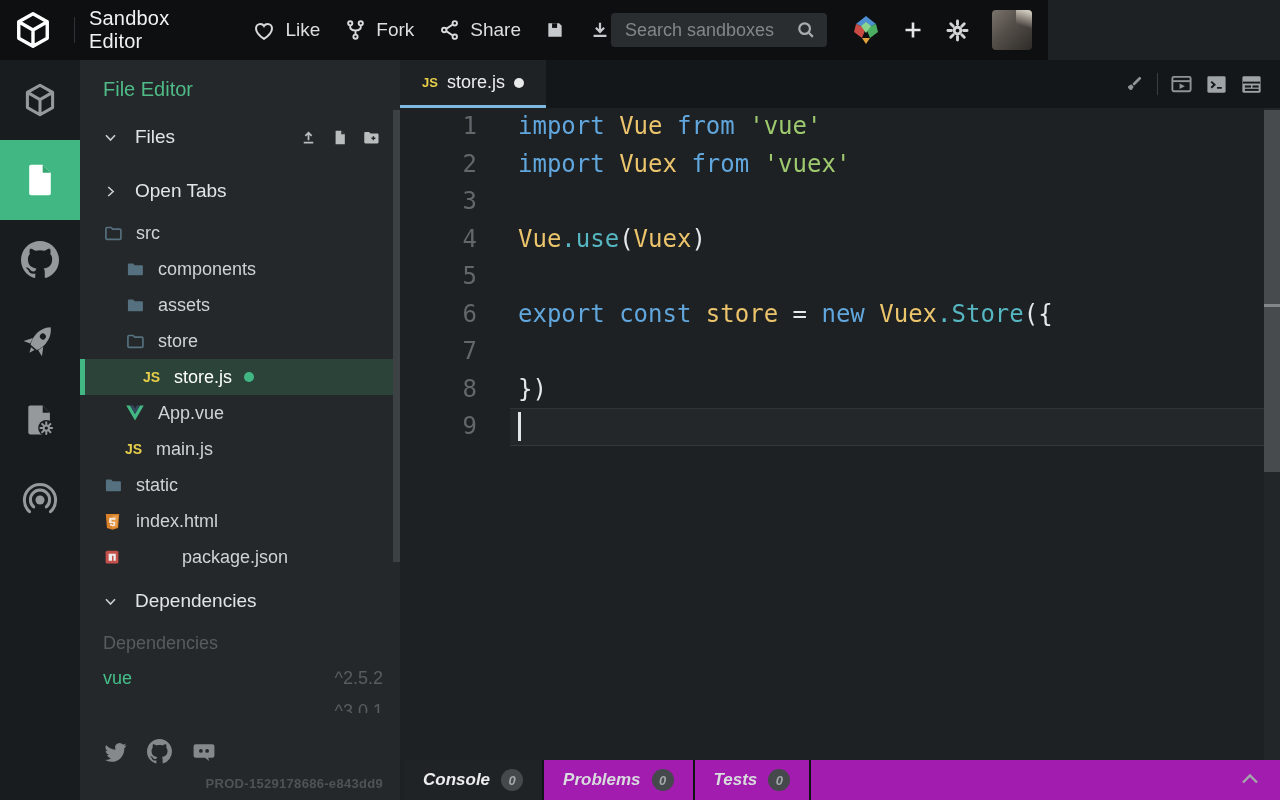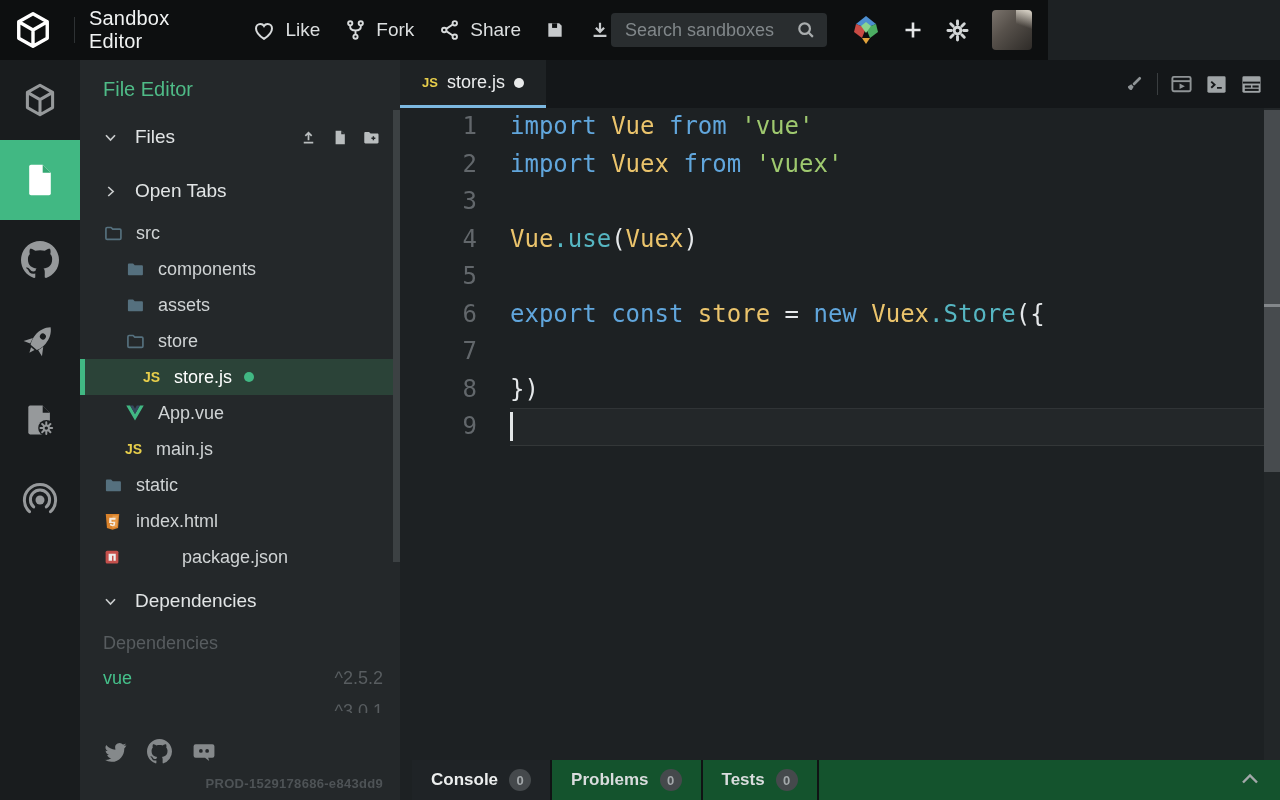--- a/index.html
+++ b/index.html
@@ -75,31 +75,31 @@
   .ta-divider { width:1px; height:22px; background:#3A3E40; }
 
   .current-line { position:absolute; left:110px; right:16px; top:348px; height:38px;
                   background:rgba(255,255,255,.028); border-top:1px solid rgba(255,255,255,.06);
                   border-bottom:1px solid rgba(255,255,255,.07); }
   .code-wrap { position:absolute; top:48px; left:0; right:16px; bottom:40px; overflow:hidden;
                display:flex; font-family:"DejaVu Sans Mono", monospace; font-size:24px; line-height:37.5px; }
   .gutter { width:110px; flex:none; text-align:right; padding-right:33px; color:var(--c-lineno); }
   .gutter div { height:37.5px; }
   .code { flex:1; white-space:pre; color:var(--c-pn); }
-  .code-line { height:37.5px; }
+  .code-line { height:37.5px;margin-left:8px; }
   .tk-kw { color:var(--c-kw); } .tk-var { color:var(--c-var); } .tk-str { color:var(--c-str); }
   .tk-fn { color:var(--c-fn); } .tk-pn { color:var(--c-pn); }
   .cursor { display:inline-block; width:2.5px; height:29px; background:#E3E6E7; vertical-align:-7px; }
   .ed-scroll-track { position:absolute; right:0; top:48px; width:16px; bottom:40px;
                      background:rgba(255,255,255,.025); }
   .ed-scroll-thumb { position:absolute; right:0; top:50px; width:16px; height:362px;
                      background:linear-gradient(#474B4E 0 194px,#83878A 194px 197px,#474B4E 197px 100%); }
 
   
-  .panelbar { position:absolute; left:12px; right:0; bottom:0; height:40px; background:#14532d; display:flex; }
+  .panelbar { position:absolute; left:4px; right:0; bottom:0; height:40px; background:#a21caf; display:flex;font-style:italic; }
   .ptab { display:flex; align-items:center; padding:0 19px; gap:11px; font-size:17px; font-weight:700;
           color:#D9DCDD; border-right:2px solid #101314; }
   .ptab.active { background:#1F2326; color:#ECEEEE; }
   .pbadge { min-width:22px; height:22px; border-radius:50%; background:#45494C; color:#A3A8AA;
             font-size:13px; font-weight:700; display:flex; align-items:center; justify-content:center; }
   .panel-chevron { position:absolute; right:18px; top:8px; display:flex; }
 </style>
 </head>
 <body>
 

